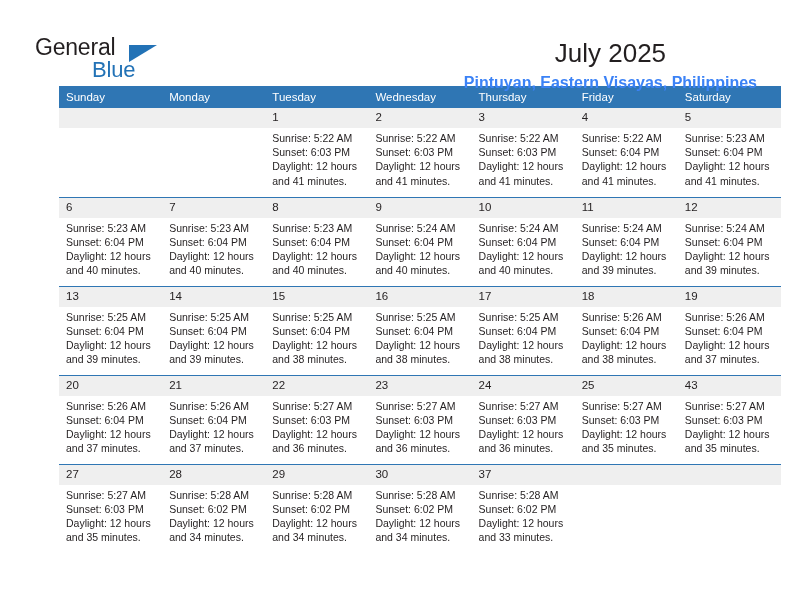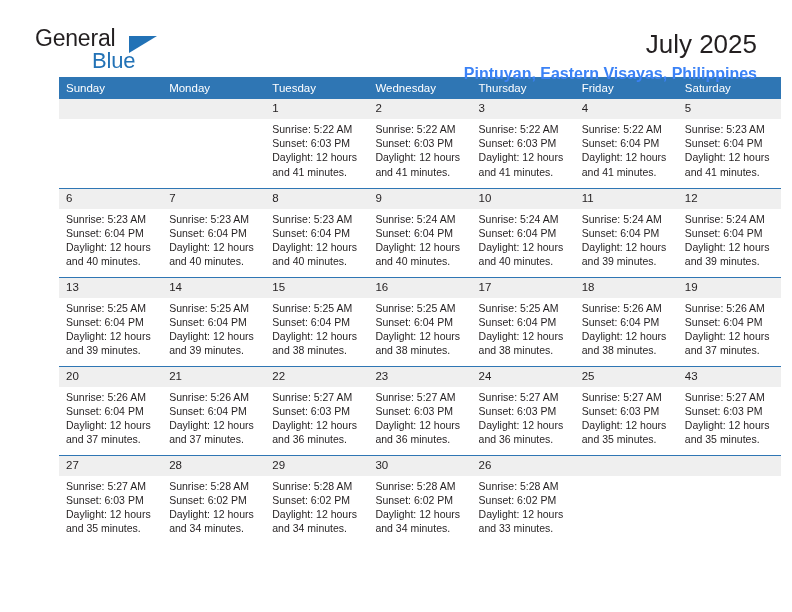--- a/index.html
+++ b/index.html
@@ -17,20 +17,21 @@
     padding: 0 35px;
   }
 
   
   .header {
     display: flex;
     align-items: flex-start;
     justify-content: space-between;
     padding-top: 27px;
     height: 77px;
+    margin-top: 9px;
   }
   .logo {
     position: relative;
     width: 140px;
     height: 48px;
     line-height: 1;
   }
   .logo-general {
     font-size: 23px;
     color: #231f20;
@@ -57,20 +58,21 @@
   .title-wrap {
     text-align: right;
     padding-top: 2px;
   }
   .cal-title {
     font-size: 26px;
     color: #231f20;
     font-weight: normal;
     letter-spacing: 0px;
     line-height: 30px;
+    text-align: center;
   }
   .cal-sub {
     font-size: 16px;
     color: #3b82f6;
     margin-top: 7px;
     line-height: 16px;
     font-weight: bold;
   }
 
   
@@ -365,21 +367,21 @@
 and 34 minutes.</div>
           </td>
           <td class="day">
             <div class="daynum">30</div>
             <div class="dayinfo">Sunrise: 5:28 AM
 Sunset: 6:02 PM
 Daylight: 12 hours
 and 34 minutes.</div>
           </td>
           <td class="day">
-            <div class="daynum">26</div>
+            <div class="daynum">37</div>
             <div class="dayinfo">Sunrise: 5:28 AM
 Sunset: 6:02 PM
 Daylight: 12 hours
 and 33 minutes.</div>
           </td>
           <td class="day empty">
             <div class="daynum"></div>
             <div class="dayinfo"></div>
           </td>
           <td class="day empty">

